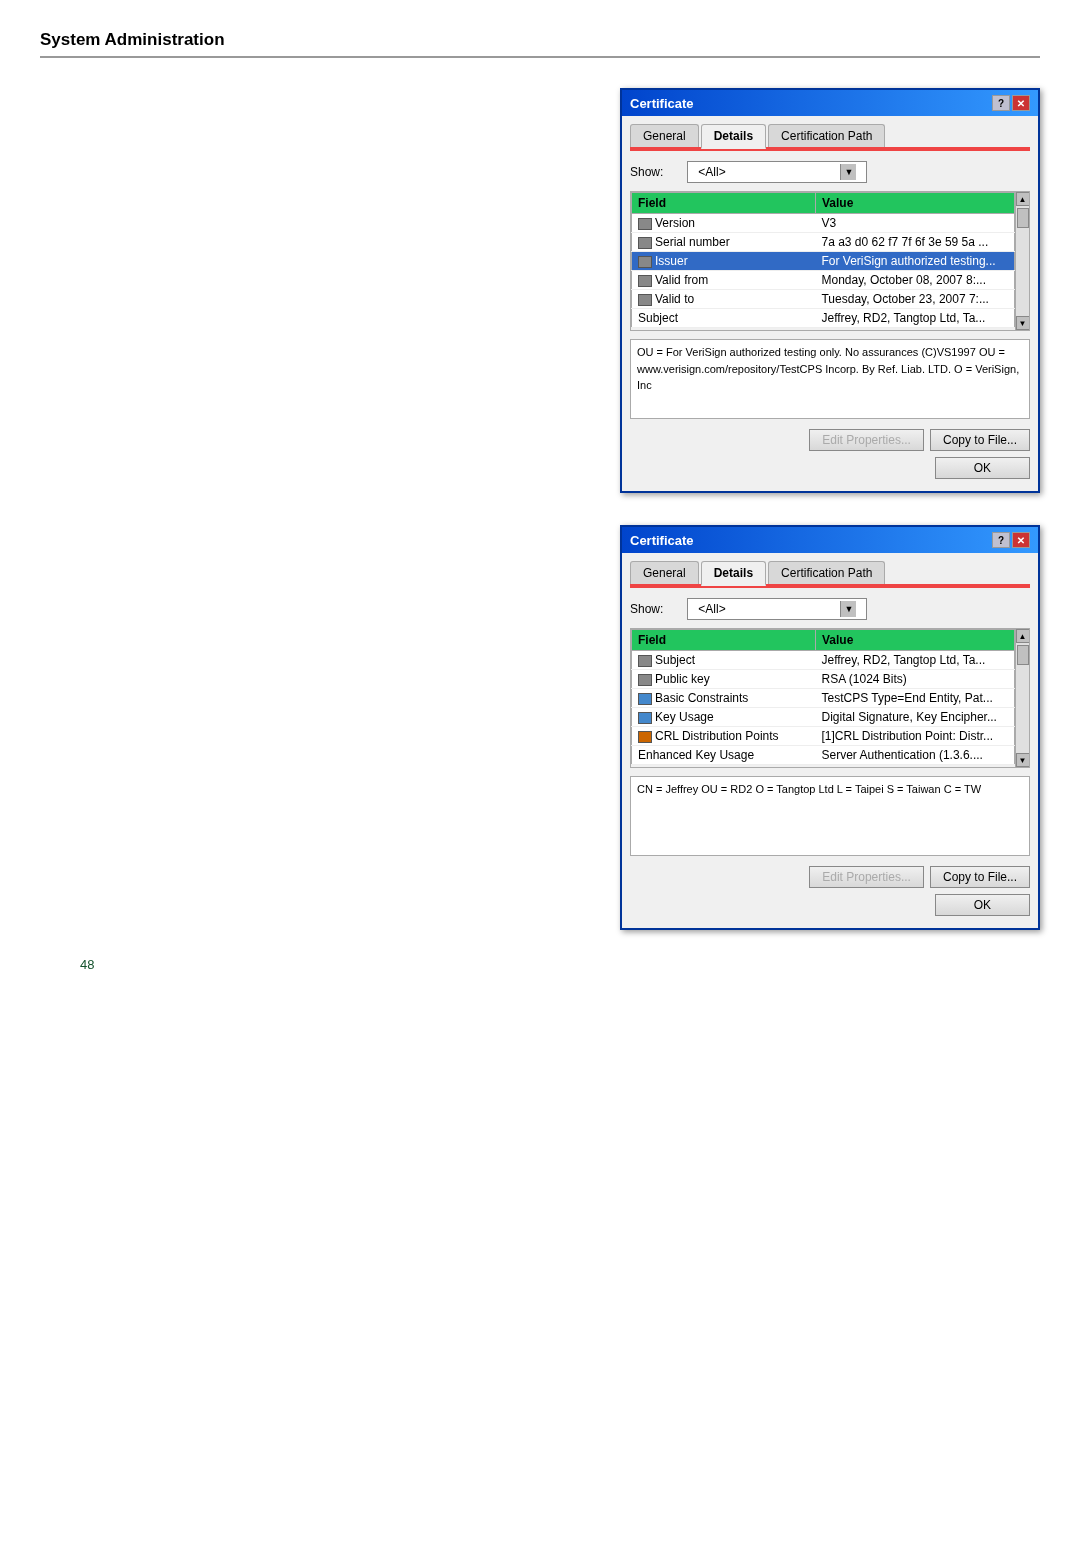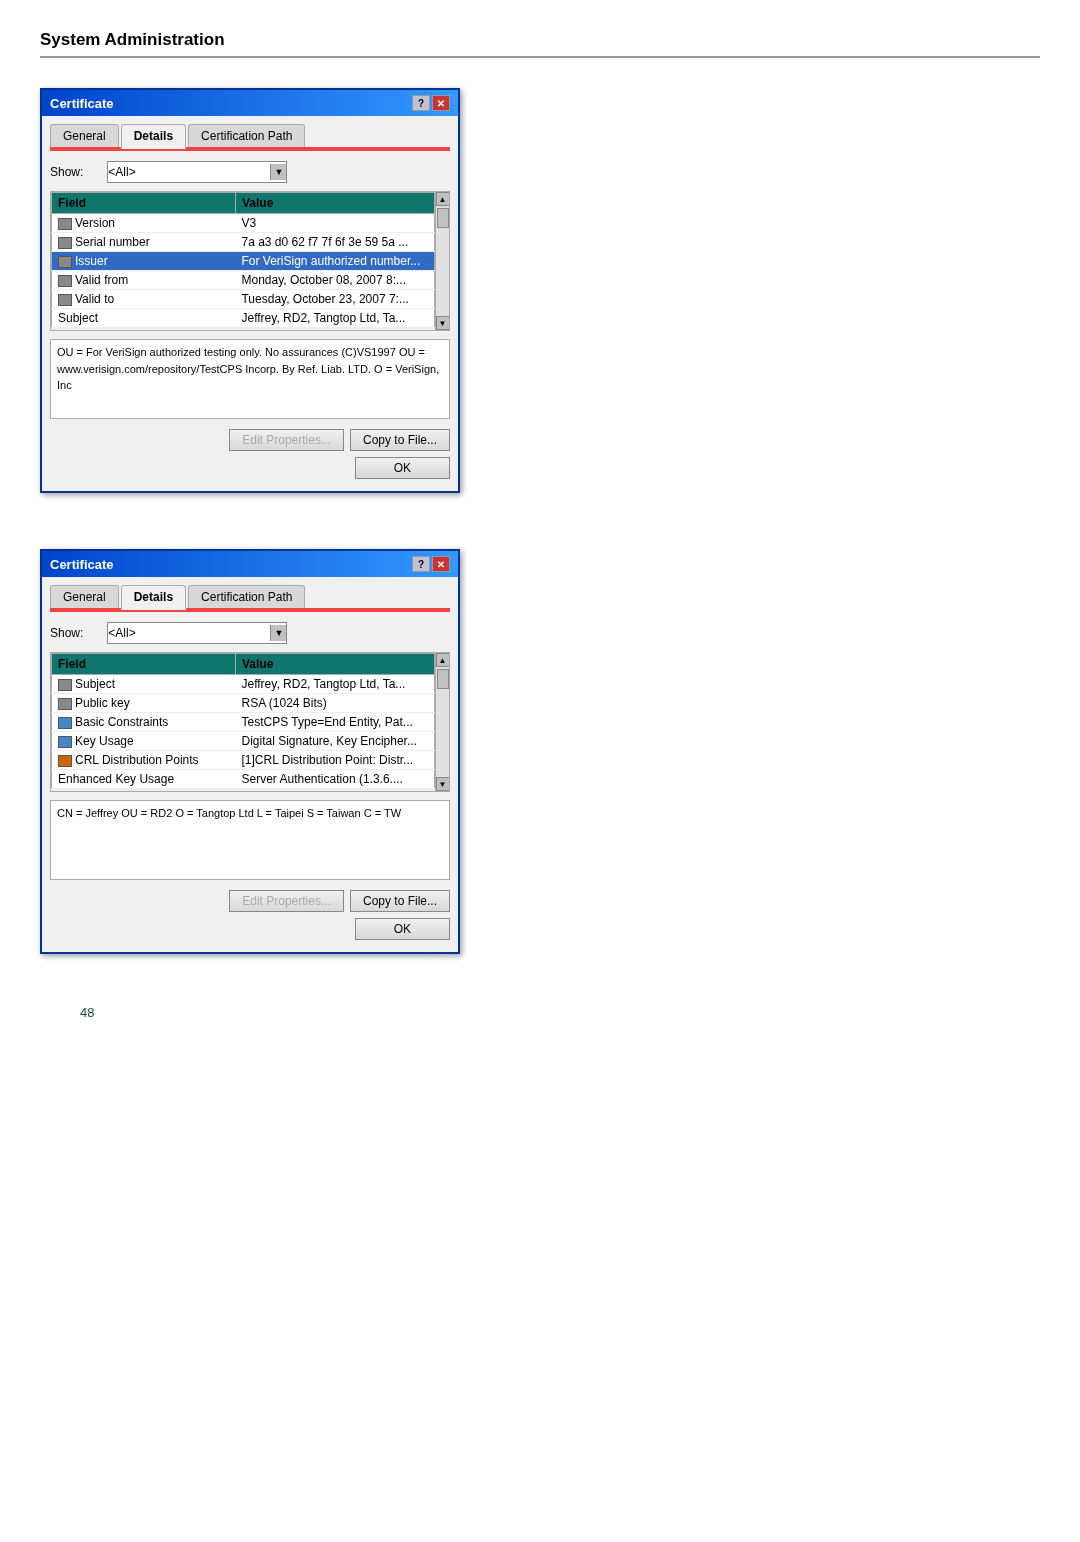--- a/index.html
+++ b/index.html
@@ -19,22 +19,22 @@
       margin-bottom: 6px;
     }
     .title-divider {
       border: none;
       border-top: 2px solid #999;
       margin-bottom: 30px;
     }
 
     .dialog-container {
       display: flex;
-      justify-content: flex-start;
-      margin-bottom: 56px;
+      justify-content: flex-end;
+      margin-bottom: 32px;
     }
 
     .dialog {
       width: 420px;
       border: 2px solid #003399;
       background: #f0f0f0;
       box-shadow: 2px 2px 6px rgba(0,0,0,0.4);
     }
 
     .dialog-titlebar {
@@ -108,21 +108,21 @@
       gap: 24px;
     }
     .show-label { font-size: 12px; }
     .show-dropdown {
       display: flex;
       align-items: center;
       border: 1px solid #888;
       background: white;
       height: 22px;
       width: 180px;
-      padding: 0 0;
+      padding: 0 10px;
       font-size: 12px;
       justify-content: space-between;
     }
     .dropdown-arrow {
       width: 16px;
       height: 16px;
       background: #c0c0c0;
       border-left: 1px solid #888;
       display: flex;
       align-items: center;
@@ -133,21 +133,21 @@
     
     .cert-table {
       width: 100%;
       border-collapse: collapse;
       background: white;
       border: 1px solid #aaa;
       font-size: 12px;
       margin-bottom: 8px;
     }
     .cert-table thead tr {
-      background: #0f766e;
+      background: #22c55e;
     }
     .cert-table th {
       padding: 3px 6px;
       border: 1px solid #aaa;
       text-align: left;
       font-weight: bold;
     }
     .cert-table td {
       padding: 2px 6px;
       border-bottom: 1px solid #eee;
@@ -311,21 +311,21 @@
               <tr>
     <td>
       <span class="field-icon" style="background:#888;"></span>Serial number
     </td>
     <td>7a a3 d0 62 f7 7f 6f 3e 59 5a ...</td>
   </tr>
               <tr class="selected">
     <td>
       <span class="field-icon" style="background:#888;"></span>Issuer
     </td>
-    <td>For VeriSign authorized number...</td>
+    <td>For VeriSign authorized testing...</td>
   </tr>
               <tr>
     <td>
       <span class="field-icon" style="background:#888;"></span>Valid from
     </td>
     <td>Monday, October 08, 2007 8:...</td>
   </tr>
               <tr>
     <td>
       <span class="field-icon" style="background:#888;"></span>Valid to

